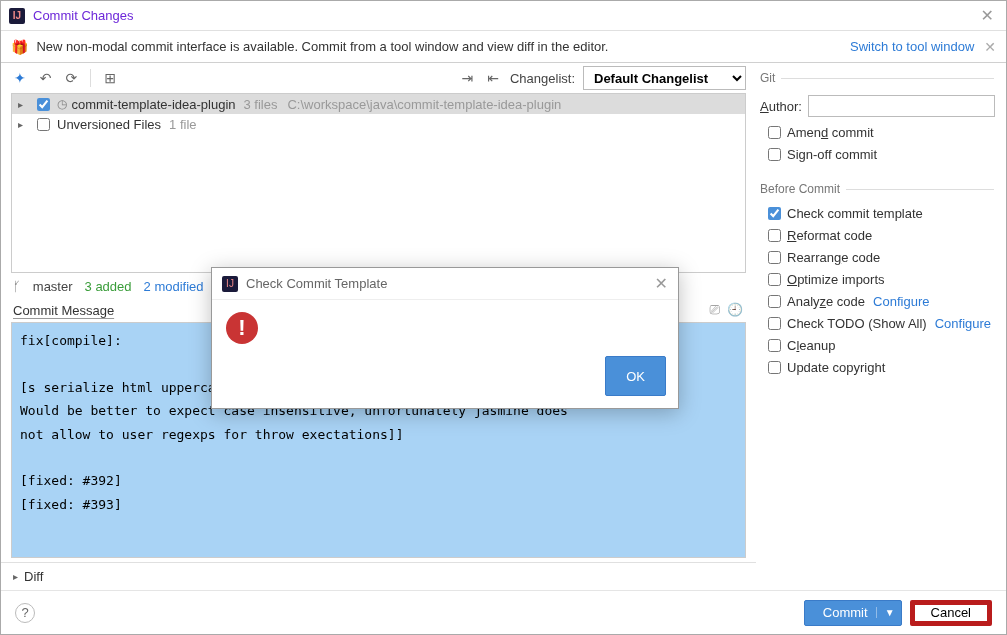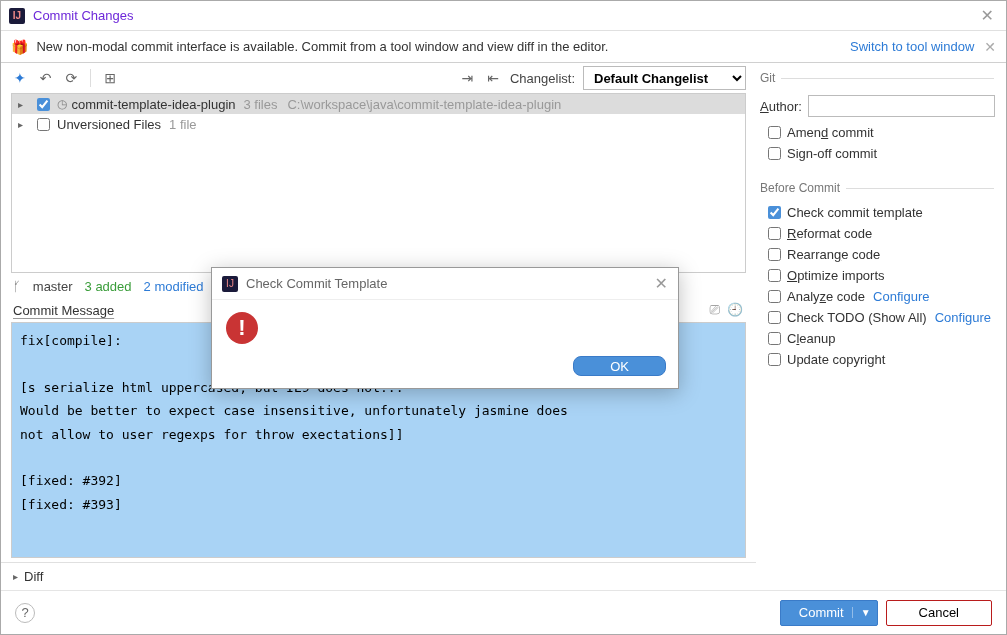--- a/index.html
+++ b/index.html
@@ -197,20 +197,21 @@
     height: 22px;
     border: 1px solid #bbb;
     padding: 0 4px;
   }
   .right-pane .check-row {
     display: flex;
     align-items: center;
     gap: 6px;
     margin-bottom: 6px;
     padding-left: 8px;
+    margin-top: 7px;
   }
   .right-pane .check-row input[type=checkbox] { margin: 0; }
   .right-pane .check-row .link { color: #2d7bd6; cursor: pointer; margin-left: 2px; }
   .right-pane .section-gap { height: 14px; }
   .underline-letter { text-decoration: underline; }
 
   .footer {
     height: 44px;
     display: flex;
     align-items: center;
@@ -223,22 +224,22 @@
     border-radius: 50%;
     display: flex;
     align-items: center;
     justify-content: center;
     color: #666;
     cursor: pointer;
   }
   .footer .spacer { flex: 1; }
   .footer .btn {
     height: 26px;
-    padding: 0 32px;
-    border: 1px solid #b91c1c;
+    padding: 0 16px;
+    border: 5px solid #b91c1c;
     background: #fff;
     cursor: pointer;
     font-size: 13px;
     border-radius: 2px;
   }
   .footer .btn-primary {
     background: #4a90d9;
     color: #fff;
     border: 1px solid #3a7bc8;
     display: flex;
@@ -302,23 +303,23 @@
   }
   .modal .modal-footer {
     display: flex;
     justify-content: flex-end;
     padding: 8px 12px 12px 12px;
   }
   .modal .modal-footer .btn-ok {
     background: #4a90d9;
     color: #fff;
     border: 1px solid #3a7bc8;
-    height: 20px;
-    padding: 0 36px;
-    border-radius: 8px;
+    height: 40px;
+    padding: 0 20px;
+    border-radius: 2px;
     cursor: pointer;
     font-size: 13px;
   }
   input[type=checkbox].checked-blue {
     accent-color: #4a90d9;
   }
 </style>
 </head>
 <body>
 

